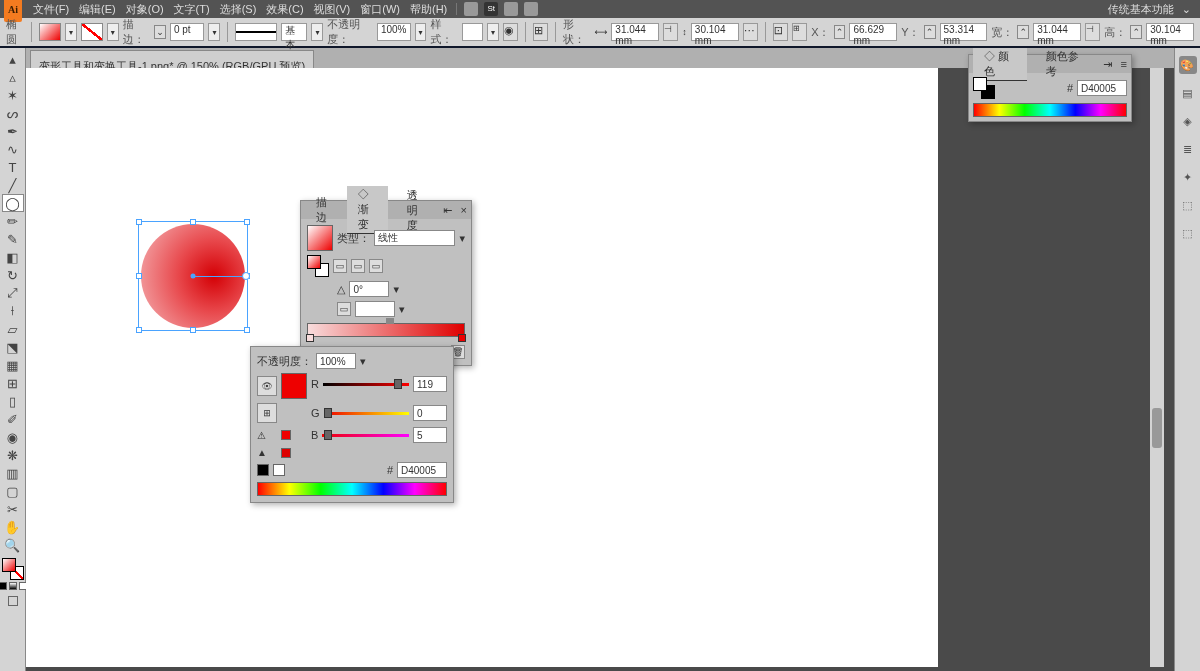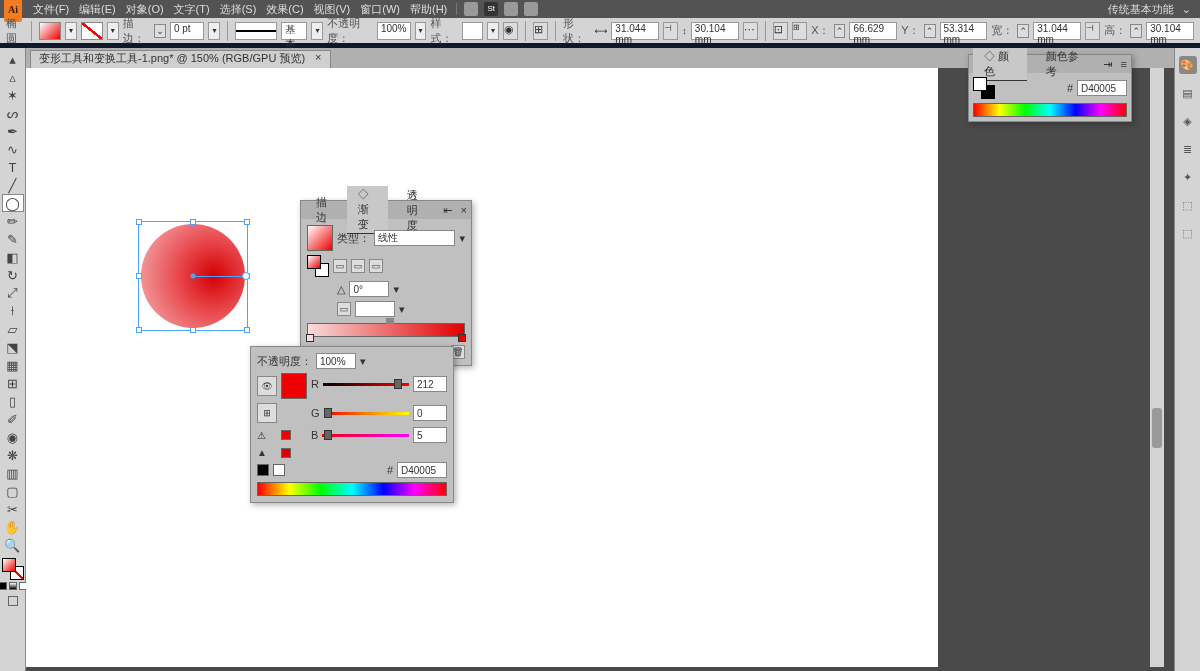--- a/index.html
+++ b/index.html
@@ -4,35 +4,35 @@
 <style>
 * { margin:0; padding:0; box-sizing:border-box; font-family:"Microsoft YaHei",sans-serif; font-size:11px; color:#333; }
 body { background:#4a4a4a; width:1200px; height:671px; overflow:hidden; position:relative; }
 .menubar { background:#535353; height:18px; display:flex; align-items:center; padding:0 4px; color:#ddd; }
 .menubar .logo { background:#f47b20; color:#3a1d00; font-weight:bold; width:18px; height:26px; display:flex; align-items:center; justify-content:center; border-radius:2px; margin-right:6px; font-size:10px;font-family:Liberation Serif, serif;}
 .menubar span { margin:0 5px; color:#ddd; font-size:11px; }
 .menubar .sep { width:1px; height:12px; background:#777; margin:0 4px; }
 .menubar .ico { width:14px; height:14px; background:#999; margin:0 3px; border-radius:2px; }
 .menubar .right { margin-left:auto; display:flex; align-items:center; }
 
-.ctrlbar { background:#d4d4d4; height:30px; display:flex; align-items:center; padding:0 6px; gap:4px; border-bottom:5px solid #0f172a; }
+.ctrlbar { background:#d4d4d4; height:30px; display:flex; align-items:center; padding:0 6px; gap:4px; border-bottom:2px solid #0f172a; }
 .ctrlbar .lbl { color:#555; font-size:11px; }
 .ctrlbar .swatch { width:26px; height:18px; border:1px solid #888; display:inline-block; }
 .ctrlbar .grad { background:linear-gradient(135deg,#fff,#e00); }
 .ctrlbar .none { background:#fff; position:relative; }
 .ctrlbar .none::after{content:"";position:absolute;left:0;top:0;width:100%;height:100%;background:linear-gradient(to top right,transparent 45%,red 45%,red 55%,transparent 55%);}
 .ctrlbar .inp { height:18px; border:1px solid #999; background:#fff; padding:0 3px; font-size:10px; }
 .ctrlbar .dd { width:14px; height:18px; border:1px solid #999; background:#eee; display:inline-flex; align-items:center; justify-content:center; font-size:8px; }
 .ctrlbar .btn { width:18px; height:18px; border:1px solid #999; background:#ddd; }
 .ctrlbar .stroke-line{width:50px;height:18px;border:1px solid #999;background:#fff;display:flex;align-items:center;justify-content:center;}
 .ctrlbar .stroke-line::after{content:"";width:40px;height:2px;background:#000;}
 .sep2{width:1px;height:20px;background:#999;margin:0 3px;}
 
 .tabbar { background:#b0b0b0; height:20px; display:flex; align-items:flex-end; padding-left:30px; }
-.tab { background:#cfcfcf; height:18px; padding:0 8px; border:1px solid #888; border-bottom:none; display:flex; align-items:flex-start; font-size:10px; color:#444; }
+.tab { background:#cfcfcf; height:18px; padding:8px 8px; border:1px solid #888; border-bottom:none; display:flex; align-items:flex-start; font-size:10px; color:#444;flex-direction:column; }
 .tab .close{margin-left:10px;}
 
 .workarea { position:absolute; top:68px; left:26px; right:62px; bottom:4px; background:#4a4a4a; }
 .canvas { position:absolute; top:0; left:0; width:912px; height:100%; background:#fff; }
 .circle-sel { position:absolute; left:115px; top:156px; width:104px; height:104px; }
 .circle { width:100%; height:100%; border-radius:50%; background:radial-gradient(circle at 70% 50%, #d40005 0%, #e8484c 40%, #f5b5b7 100%); }
 .bbox { position:absolute; left:-3px; top:-3px; right:-3px; bottom:-3px; border:1px solid #4aa3ff; }
 .handle { position:absolute; width:6px; height:6px; background:#fff; border:1px solid #4aa3ff; }
 .h-tl{top:-3px;left:-3px}.h-tr{top:-3px;right:-3px}.h-bl{bottom:-3px;left:-3px}.h-br{bottom:-3px;right:-3px}
 .h-tm{top:-3px;left:50%;margin-left:-3px}.h-bm{bottom:-3px;left:50%;margin-left:-3px}
@@ -317,21 +317,21 @@
     <div class="row">
       <span class="mini-btn" style="width:20px;height:20px;">👁</span>
       <div class="sw" style="background:#e00;width:26px;height:26px;"></div>
       <div style="flex:1">
         <div class="row">
           <span>R</span>
           <div class="slider">
               <div class="track" style="background:linear-gradient(to right,#000,#f00)"></div>
               <div class="thumb" style="left:82%"></div>
             </div>
-          <span class="field" style="width:34px">212</span>
+          <span class="field" style="width:34px">119</span>
         </div>
       </div>
     </div>
     <div class="row">
       <span class="mini-btn" style="width:20px;height:20px;">⊞</span>
       <span style="width:26px"></span>
       <span>G</span>
       <div class="slider">
           <div class="track" style="background:linear-gradient(to right,#e00,#ff0)"></div>
           <div class="thumb" style="left:0%"></div>

